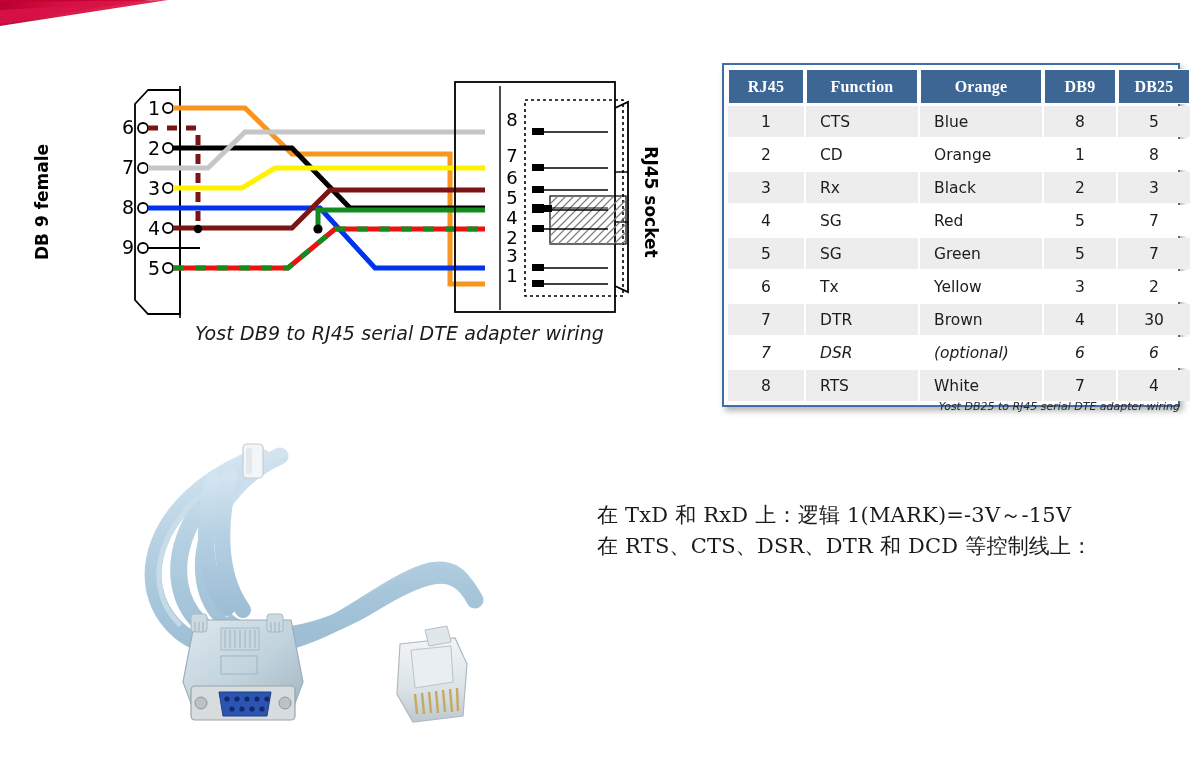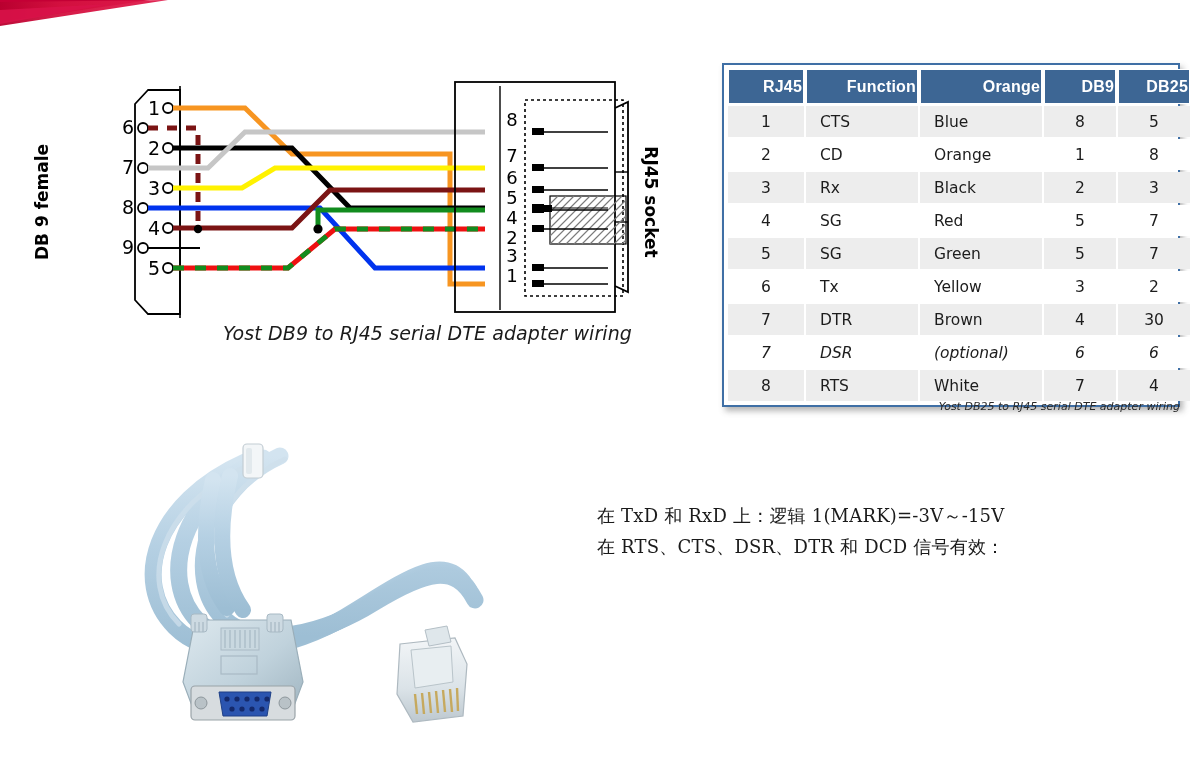--- a/index.html
+++ b/index.html
@@ -35,21 +35,20 @@
   .wiring-caption {
     position: absolute;
     left: 195px;
     top: 322px;
     width: 470px;
     font-family: "DejaVu Sans", sans-serif;
     font-style: italic;
     font-size: 19px;
     color: #1b1b1b;
     letter-spacing: 0.1px;
-    margin-left: 28px;
   }
 
   
   .table-shell {
     position: absolute;
     left: 722px;
     top: 63px;
     width: 458px;
     border: 2px solid #3f6fa5;
     background: #ffffff;
@@ -59,25 +58,25 @@
   }
   table.pinout {
     border-collapse: separate;
     border-spacing: 2px;
     width: 100%;
     table-layout: fixed;
   }
   table.pinout th {
     background: #3d6694;
     color: #ffffff;
-    font-family: Liberation Sans, sans-serif;
+    font-family: Liberation Serif, serif;
     font-weight: bold;
     font-size: 16px;
     height: 31px;
-    text-align: right;
+    text-align: center;
     border: 1px solid #ffffff;
     letter-spacing: 0.2px;
   }
   table.pinout td {
     font-family: "DejaVu Sans", sans-serif;
     font-size: 15.5px;
     color: #1c1c1c;
     height: 31px;
     padding: 0 0 0 14px;
     background: #ffffff;
@@ -114,21 +113,21 @@
     height: 330px;
   }
 
   
   .spec {
     position: absolute;
     left: 597px;
     top: 500px;
     width: 540px;
     font-family: "DejaVu Serif", "Liberation Serif", serif;
-    font-size: 18px;
+    font-size: 21px;
     color: #1a1a1a;
     line-height: 31px;
     letter-spacing: 0.2px;
   }
   .spec .l {
     white-space: nowrap;
     display: block;
   }
   .spec .indent { padding-left: 62px; }
 </style>
@@ -459,14 +458,14 @@
         <line x1="355" y1="257" x2="357" y2="280"></line>
         <line x1="362" y1="256" x2="363" y2="279"></line>
       </g>
       <path d="M330,198 L352,194 L356,210 L334,214 Z" fill="#dfe7eb" stroke="#b4bfc6" stroke-width="1"></path>
     </g>
   </svg>
 </div>
 
 <div class="spec">
   <span class="l">在 TxD 和 RxD 上：逻辑 1(MARK)=-3V～-15V</span>
-  <span class="l">在 RTS、CTS、DSR、DTR 和 DCD 信号有效：</span>
+  <span class="l">在 RTS、CTS、DSR、DTR 和 DCD 等控制线上：</span>
 </div>
 
 </body></html>

